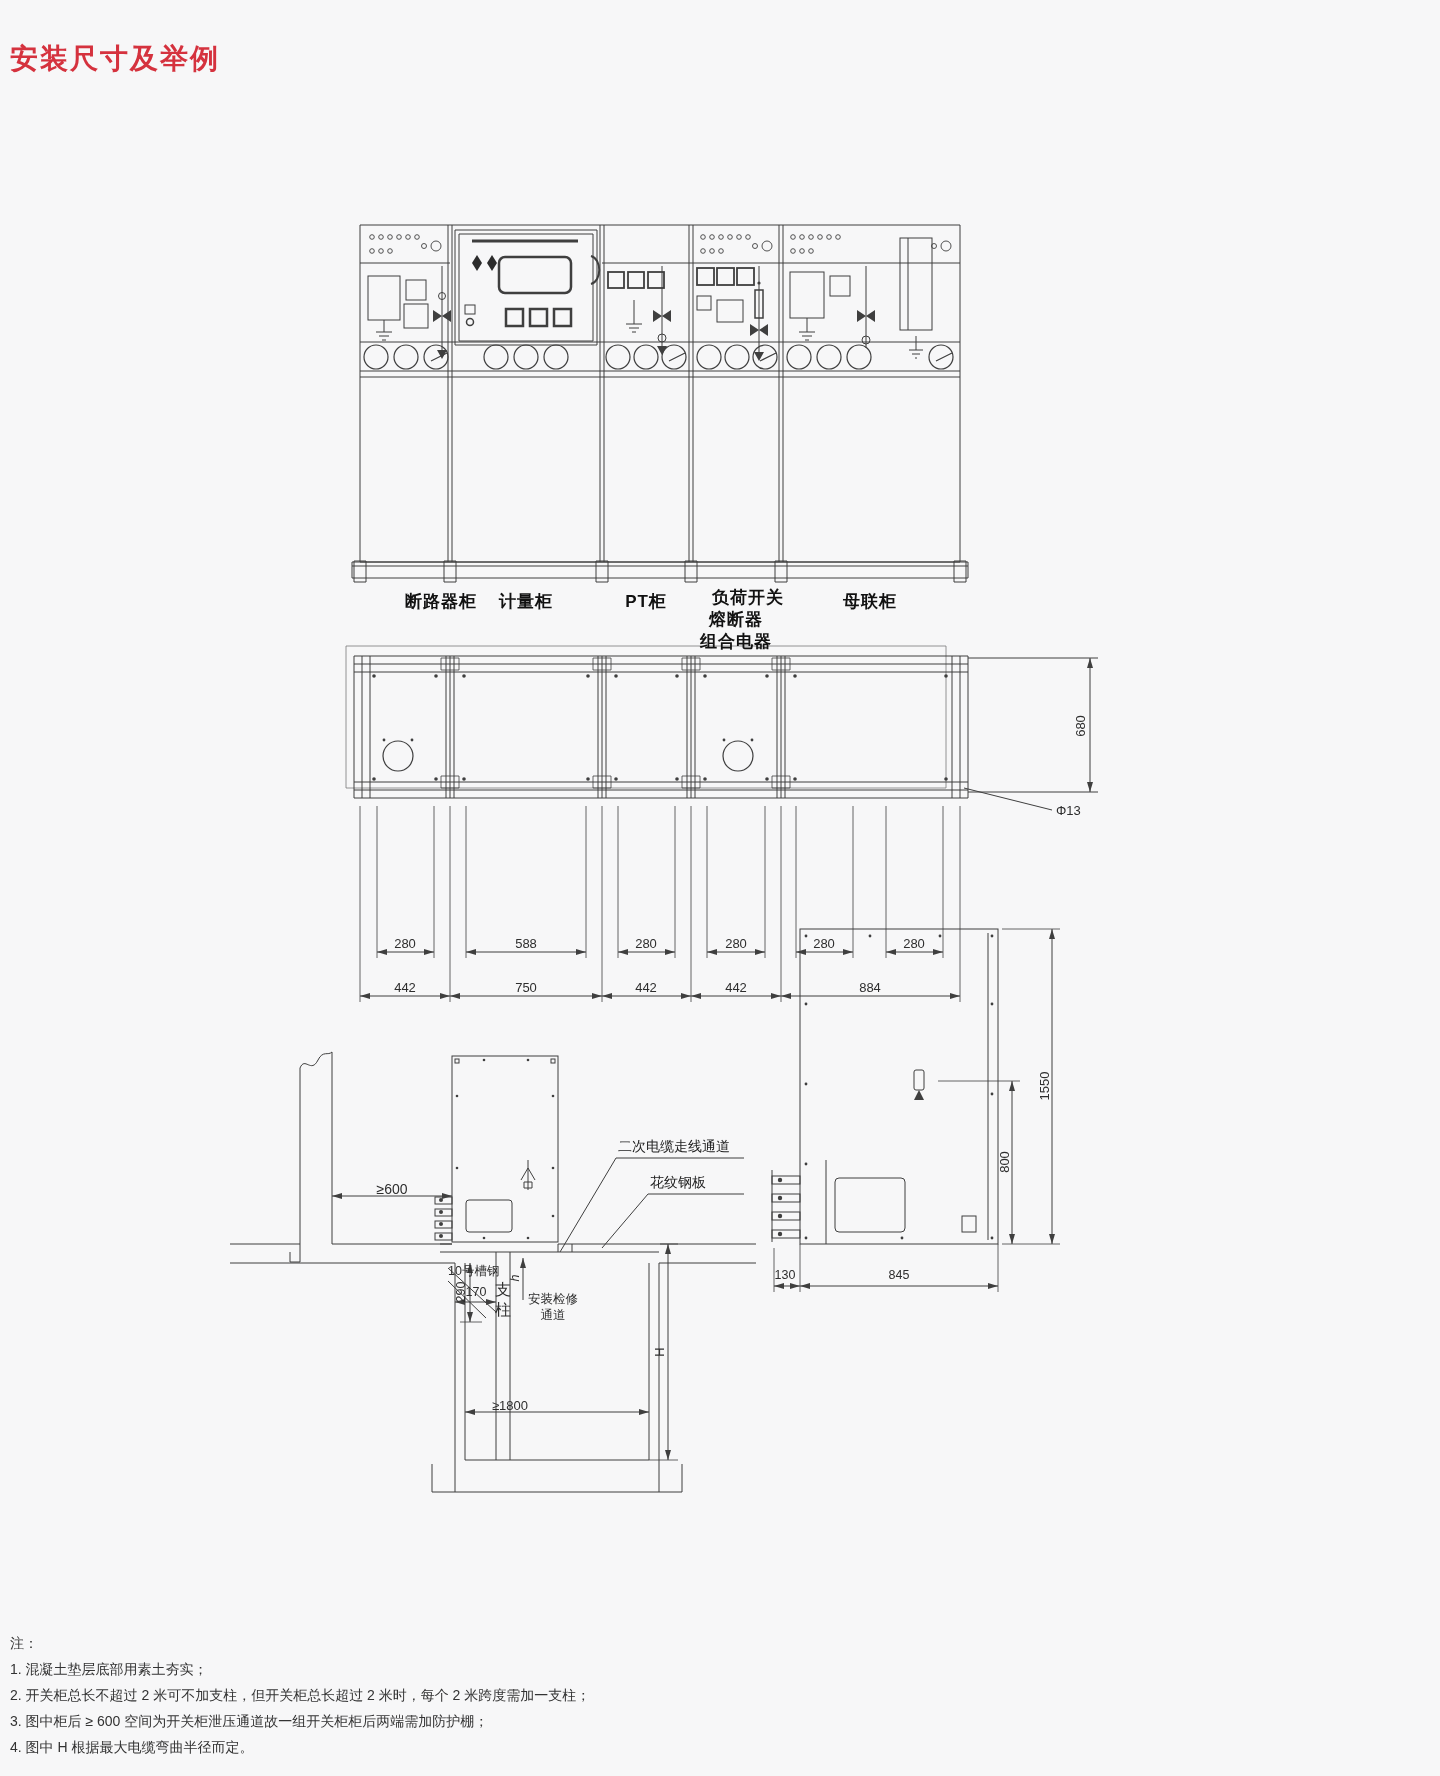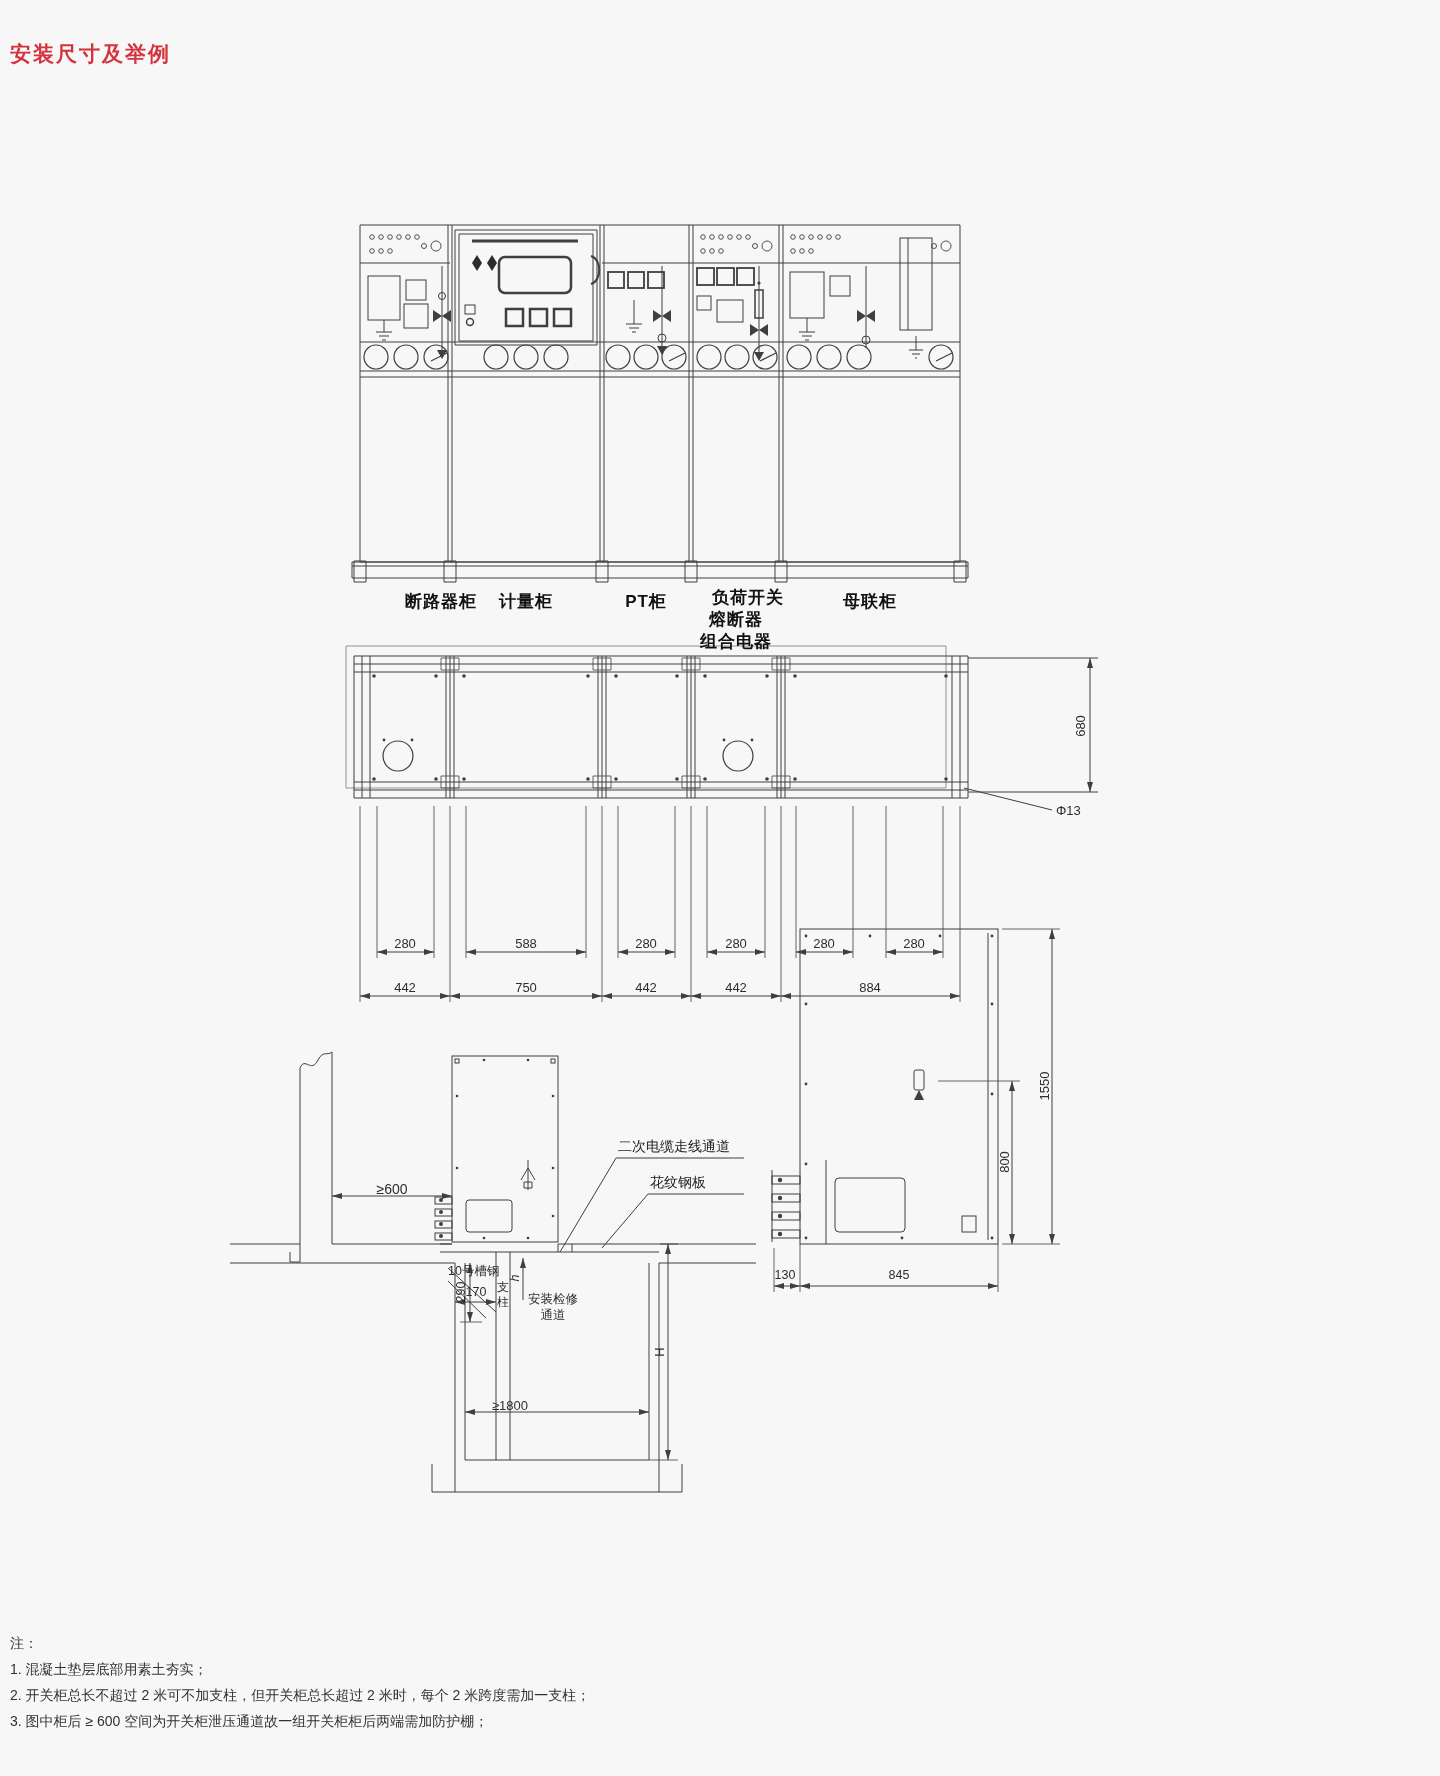--- a/index.html
+++ b/index.html
@@ -13,21 +13,21 @@
   .t{position:absolute;color:#1c1c1c;white-space:nowrap;}
   .ctr{transform:translateX(-50%);}
   .rot{transform:translate(-50%,-50%) rotate(-90deg);}
   .dimlbl{font-size:13px;color:#2e2e2e;}
   .smlbl{font-size:12.5px;color:#2e2e2e;}
   .cablbl{font-size:17px;font-weight:600;color:#111;letter-spacing:1px;}
   .anno{font-size:14px;color:#222;text-align:center;}
   .wrap{white-space:normal;text-align:center;line-height:1.25;}
   .title{
     position:absolute;left:10px;top:40px;
-    font-size:21px;font-weight:700;color:#d5323e;letter-spacing:2px;
+    font-size:28px;font-weight:700;color:#d5323e;letter-spacing:2px;
   }
   .notes{position:absolute;left:10px;top:1630px;font-size:14px;color:#333;}
   .notes div{line-height:26px;}
 </style>
 </head>
 <body>
 
 <div class="title">安装尺寸及举例</div>
 
 <svg class="art" width="1440" height="1776" viewBox="0 0 1440 1776">
@@ -327,28 +327,29 @@
 <div class="t rot dimlbl" style="left:1080px;top:726px;">680</div>
 <div class="t dimlbl" style="left:1056px;top:803px;">Φ13</div>
 
 <div class="t ctr dimlbl" style="left:392px;top:1181px;font-size:14px;">≥600</div>
 <div class="t anno" style="left:618px;top:1138px;">二次电缆走线通道</div>
 <div class="t anno" style="left:650px;top:1174px;">花纹钢板</div>
 <div class="t smlbl" style="left:448px;top:1263px;">10号槽钢</div>
 <div class="t rot smlbl" style="left:515px;top:1278px;font-style:italic;">h</div>
 <div class="t ctr smlbl" style="left:476px;top:1285px;">170</div>
 <div class="t rot smlbl" style="left:461px;top:1292px;">290</div>
-<div class="t wrap smlbl" style="left:495px;top:1280px;width:16px;font-size:12px;">支柱</div>
+<div class="t wrap smlbl" style="left:495px;top:1280px;width:16px;font-size:16px;">支柱</div>
 <div class="t wrap smlbl" style="left:524px;top:1292px;width:58px;">安装检修通道</div>
 <div class="t ctr dimlbl" style="left:510px;top:1398px;">≥1800</div>
 <div class="t rot dimlbl" style="left:659px;top:1352px;">H</div>
 
 <div class="t rot dimlbl" style="left:1044px;top:1086px;">1550</div>
 <div class="t rot dimlbl" style="left:1004px;top:1162px;">800</div>
 <div class="t ctr smlbl" style="left:785px;top:1268px;">130</div>
 <div class="t ctr smlbl" style="left:899px;top:1268px;">845</div>
 
 <div class="notes">
   <div>注：</div>
   <div>1. 混凝土垫层底部用素土夯实；</div>
   <div>2. 开关柜总长不超过 2 米可不加支柱，但开关柜总长超过 2 米时，每个 2 米跨度需加一支柱；</div>
   <div>3. 图中柜后 ≥ 600 空间为开关柜泄压通道故一组开关柜柜后两端需加防护棚；</div>
+  <div>4. 图中 H 根据最大电缆弯曲半径而定。</div>
 </div>
 
 </body></html>

